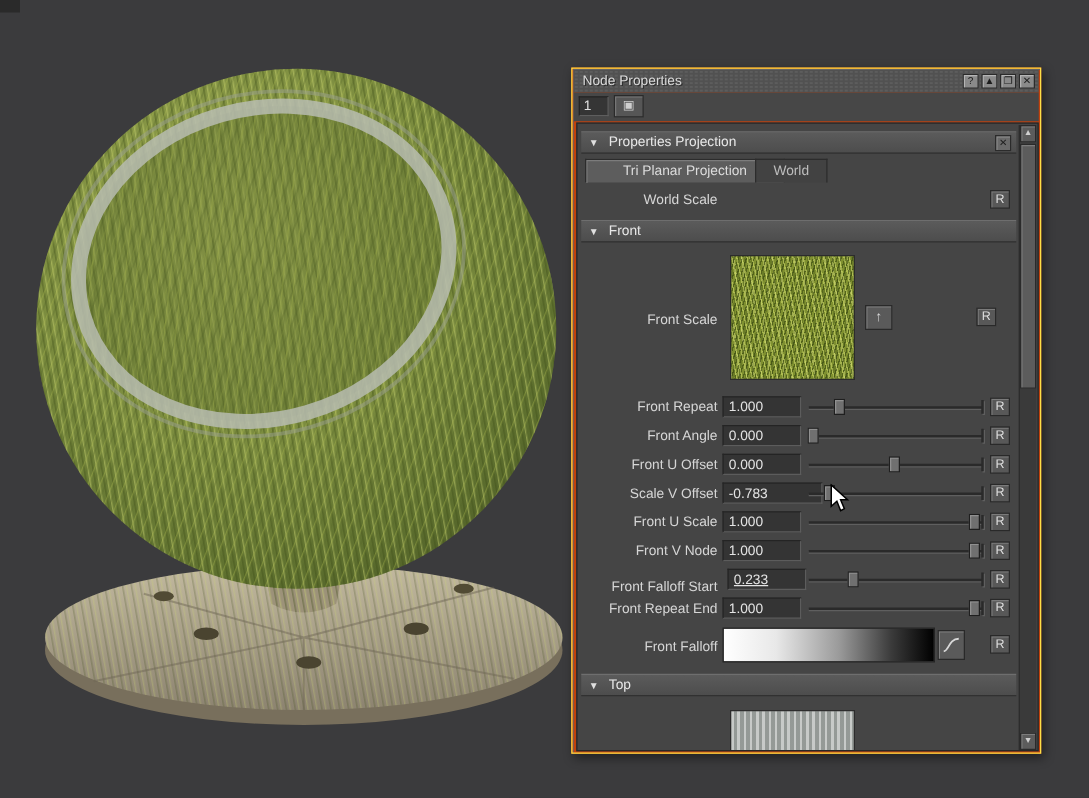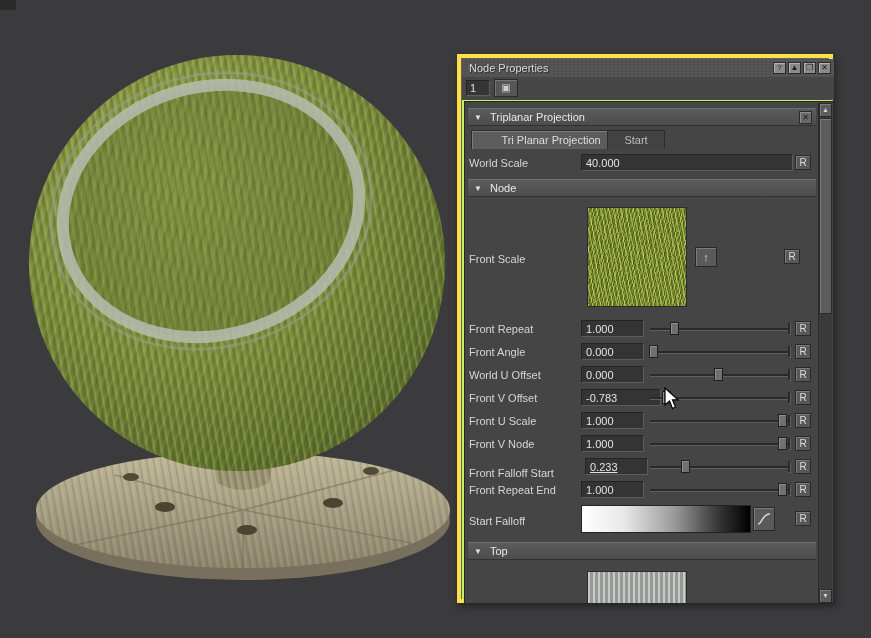--- a/index.html
+++ b/index.html
@@ -2,22 +2,22 @@
 <html><head>
 <meta charset="utf-8">
 <style>
   *{margin:0;padding:0;box-sizing:border-box}
   html,body{width:871px;height:638px;overflow:hidden}
   body{background:#3b3b3d;font-family:"Liberation Sans",sans-serif;-webkit-font-smoothing:antialiased}
   #screen{position:relative;width:871px;height:638px;background:#3b3b3d;overflow:hidden}
   .abs{position:absolute}
 
   
-  .win{position:absolute;left:457px;top:54px;width:376px;height:549px;background:#bef264;
-       border:4px solid #fde047;box-shadow:inset 1px 1px 0 #636363, 2px 3px 8px rgba(0,0,0,.45)}
+  .win{position:absolute;left:457px;top:54px;width:376px;height:549px;background:#c2410c;
+       border:1px solid #fde047;box-shadow:inset 1px 1px 0 #636363, 2px 3px 8px rgba(0,0,0,.45)}
   .titlebar{position:absolute;left:1px;top:1px;width:372px;height:18px;background:#515151;
        background-image:radial-gradient(#5d5d5d 1px,transparent 1px);background-size:4px 3px;
        display:flex;align-items:center;padding:0 3px;color:#d9d9d9;font-size:11px}
   .titlebar .title{flex:1;padding-left:4px;text-shadow:1px 1px 0 #2e2e2e}
   .tbtn{width:13px;height:12px;margin-left:2px;background:#8a8a8a;border:1px solid #2b2b2b;
        box-shadow:inset 1px 1px 0 #b5b5b5;color:#1d1d1d;font-size:8px;line-height:10px;text-align:center;cursor:default}
   .toolbar{position:absolute;left:1px;top:19px;width:372px;height:23px;background:#474747}
   .idxfield{position:absolute;left:4px;top:3px;width:24px;height:16px;background:#353535;color:#e0e0e0;
        border:1px solid #252525;border-bottom-color:#5e5e5e;border-right-color:#5e5e5e;font-size:11px;padding:0 3px;
        font-family:"Liberation Sans",sans-serif}
@@ -33,21 +33,21 @@
        display:flex;align-items:center;gap:6px;padding-left:6px}
   .tri{font-size:8px;color:#e0e0e0;width:10px}
   .hdr-close{position:absolute;right:4px;top:2px;width:13px;height:13px;background:#6a6a6a;border:1px solid #2b2b2b;
        box-shadow:inset 1px 1px 0 #8f8f8f;color:#1d1d1d;font-size:8px;line-height:11px;text-align:center}
 
   .tab{position:absolute;height:19px;font-size:11px;color:#dcdcdc;text-align:center;line-height:18px;
        border:1px solid #2c2c2c;border-bottom:none}
   .tab.active{background:#5d5d5d;box-shadow:inset 1px 1px 0 #7c7c7c}
   .tab.inactive{background:#424242;color:#bdbdbd}
 
-  .plabel{position:absolute;left:4px;width:108px;text-align:left;font-size:11px;color:#d6d6d6;line-height:18px;white-space:nowrap}
+  .plabel{position:absolute;left:4px;width:108px;text-align:right;font-size:11px;color:#d6d6d6;line-height:18px;white-space:nowrap}
   .pfield{position:absolute;height:17px;background:#343434;border:1px solid #242424;border-bottom-color:#5c5c5c;
        border-right-color:#5c5c5c;color:#e4e4e4;font-size:11px;padding:0 4px;font-family:"Liberation Sans",sans-serif}
   .rbtn{position:absolute;width:16px;height:15px;background:#585858;border:1px solid #292929;
        box-shadow:inset 1px 1px 0 #7b7b7b;color:#dedede;font-size:10px;text-align:center;line-height:13px;cursor:default}
 
   .track{position:absolute;width:140px;height:15px}
   .track::before{content:'';position:absolute;left:0;right:0;top:7px;height:2px;background:#2a2a2a;box-shadow:0 1px 0 #5f5f5f}
   .track::after{content:'';position:absolute;right:0;top:2px;width:2px;height:11px;background:#2a2a2a;box-shadow:1px 1px 0 #5f5f5f}
   .handle{position:absolute;top:1px;width:9px;height:13px;background:#707070;border:1px solid #1f1f1f;
        box-shadow:inset 1px 1px 0 #909090;margin-left:-5px}
@@ -160,34 +160,33 @@
 
     <div class="toolbar">
       <input class="idxfield" value="1" style="">
       <div class="toolbtn">▣</div>
     </div>
 
     <div class="inner">
 
       <div class="secthdr" style="top:6px">
         <span class="tri">▼</span>
-        <span>Triplanar Projection</span>
+        <span>Properties Projection</span>
         <div class="hdr-close">✕</div>
       </div>
 
       <div class="tab active" style="left:6px;top:28px;width:160px">Tri Planar Projection</div>
-      <div class="tab inactive" style="left:142px;top:28px;width:58px">Start</div>
+      <div class="tab inactive" style="left:142px;top:28px;width:58px">World</div>
 
       <div class="plabel" style="top:52px">World Scale</div>
-      <input class="pfield" style="left: 116px; top: 52px; width: 212px;" value="40.000">
       <div class="rbtn" style="left:330px;top:53px">R</div>
 
       <div class="secthdr" style="top:77px">
         <span class="tri">▼</span>
-        <span>Node</span>
+        <span>Front</span>
       </div>
 
       <div class="plabel" style="top:148px">Front Scale</div>
       <div class="grass-thumb abs" style="left:122px;top:105px;width:100px;height:100px"></div>
       <div class="loadbtn" style="left:230px;top:145px">
         <span>↑</span>
       </div>
       <div class="rbtn" style="left:319px;top:147px">R</div>
 
       <div class="plabel" style="top:218px">Front Repeat</div>
@@ -197,28 +196,28 @@
       </div>
       <div class="rbtn" style="left:330px;top:219px">R</div>
 
       <div class="plabel" style="top:241px">Front Angle</div>
       <input class="pfield" style="left: 116px; top: 241px; width: 63px;" value="0.000">
       <div class="track" style="left:185px;top:242px">
         <div class="handle" style="left: 3%;"></div>
       </div>
       <div class="rbtn" style="left:330px;top:242px">R</div>
 
-      <div class="plabel" style="top:264px">World U Offset</div>
+      <div class="plabel" style="top:264px">Front U Offset</div>
       <input class="pfield" style="left: 116px; top: 264px; width: 63px;" value="0.000">
       <div class="track" style="left:185px;top:265px">
         <div class="handle" style="left: 49%;"></div>
       </div>
       <div class="rbtn" style="left:330px;top:265px">R</div>
 
-      <div class="plabel" style="top:287px">Front V Offset</div>
+      <div class="plabel" style="top:287px">Scale V Offset</div>
       <input class="pfield" style="left: 116px; top: 287px; width: 80px;" value="-0.783">
       <div class="track" style="left:185px;top:288px">
         <div class="handle" style="left: 12%;"></div>
       </div>
       <div class="rbtn" style="left:330px;top:288px">R</div>
 
       <div class="plabel" style="top:310px">Front U Scale</div>
       <input class="pfield" style="left: 116px; top: 310px; width: 63px;" value="1.000">
       <div class="track" style="left:185px;top:311px">
         <div class="handle" style="left: 95%;"></div>
@@ -239,21 +238,21 @@
       </div>
       <div class="rbtn" style="left:330px;top:357px">R</div>
 
       <div class="plabel" style="top:379px">Front Repeat End</div>
       <input class="pfield" style="left: 116px; top: 379px; width: 63px;" value="1.000">
       <div class="track" style="left:185px;top:380px">
         <div class="handle" style="left: 95%;"></div>
       </div>
       <div class="rbtn" style="left:330px;top:380px">R</div>
 
-      <div class="plabel" style="top:410px">Start Falloff</div>
+      <div class="plabel" style="top:410px">Front Falloff</div>
       <div class="falloff-grad abs" style="left:116px;top:403px;width:170px;height:28px"></div>
       <div class="curvebtn" style="left:288px;top:405px">
         <svg width="14" height="14" viewBox="0 0 14 14">
           <path d="M1 12 C5 12 5 2 13 2" fill="none" stroke="#d8d8d8" stroke-width="1.5"></path>
         </svg>
       </div>
       <div class="rbtn" style="left:330px;top:409px">R</div>
 
       <div class="secthdr" style="top:440px">
         <span class="tri">▼</span>

